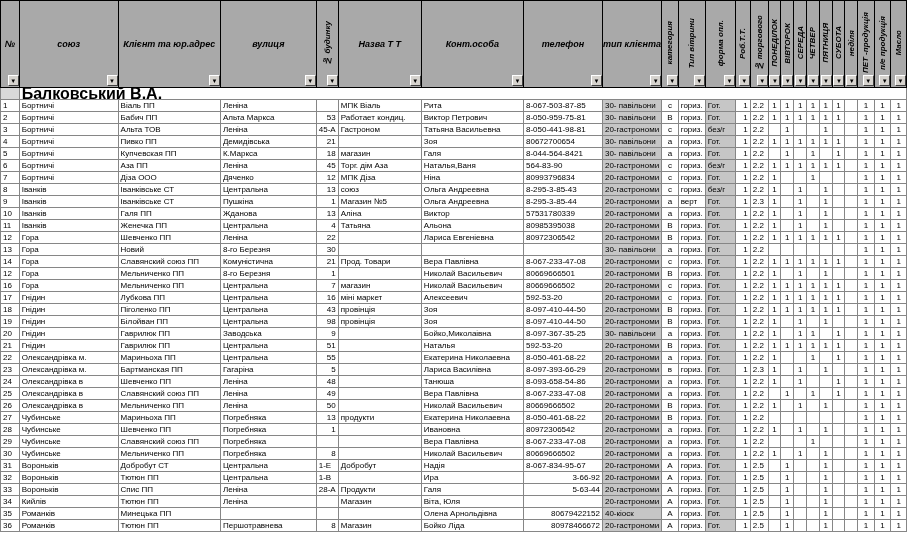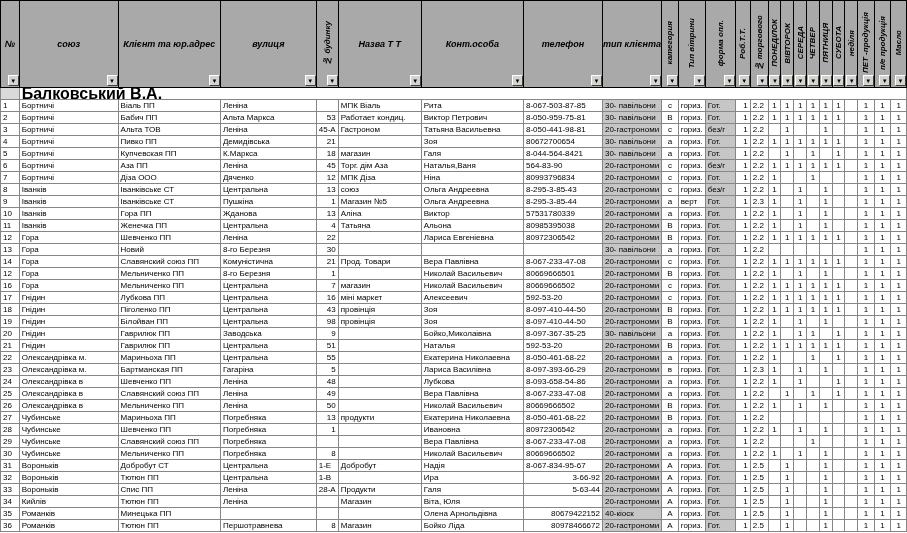--- a/index.html
+++ b/index.html
@@ -328,21 +328,21 @@
           <td class="center">1</td>
           <td class="center"></td>
           <td class="center"></td>
           <td class="center">1</td>
           <td class="center">1</td>
           <td class="center">1</td>
         </tr>
         <tr>
           <td class="">10</td>
           <td class="">Іванків</td>
-          <td class="">Гора ПП</td>
+          <td class="">Галя ПП</td>
           <td class="">Жданова</td>
           <td class="right">13</td>
           <td class="">Аліна</td>
           <td class="">Виктор</td>
           <td class="">57531780339</td>
           <td class="shaded">20-гастрономи</td>
           <td class="center">а</td>
           <td class="">гориз.</td>
           <td class="shaded">Гот.</td>
           <td class="right">1</td>
@@ -696,21 +696,21 @@
           <td class="center">1</td>
           <td class="center">1</td>
         </tr>
         <tr>
           <td class="">24</td>
           <td class="">Олександрівка в</td>
           <td class="">Шевченко ПП</td>
           <td class="">Леніна</td>
           <td class="right">48</td>
           <td class=""></td>
-          <td class="">Лубкова</td>
+          <td class="">Танюша</td>
           <td class="">8-093-658-54-86</td>
           <td class="shaded">20-гастрономи</td>
           <td class="center">а</td>
           <td class="">гориз.</td>
           <td class="shaded">Гот.</td>
           <td class="right">1</td>
           <td class="">2.2</td>
           <td class="center">1</td>
           <td class="center"></td>
           <td class="center">1</td>

